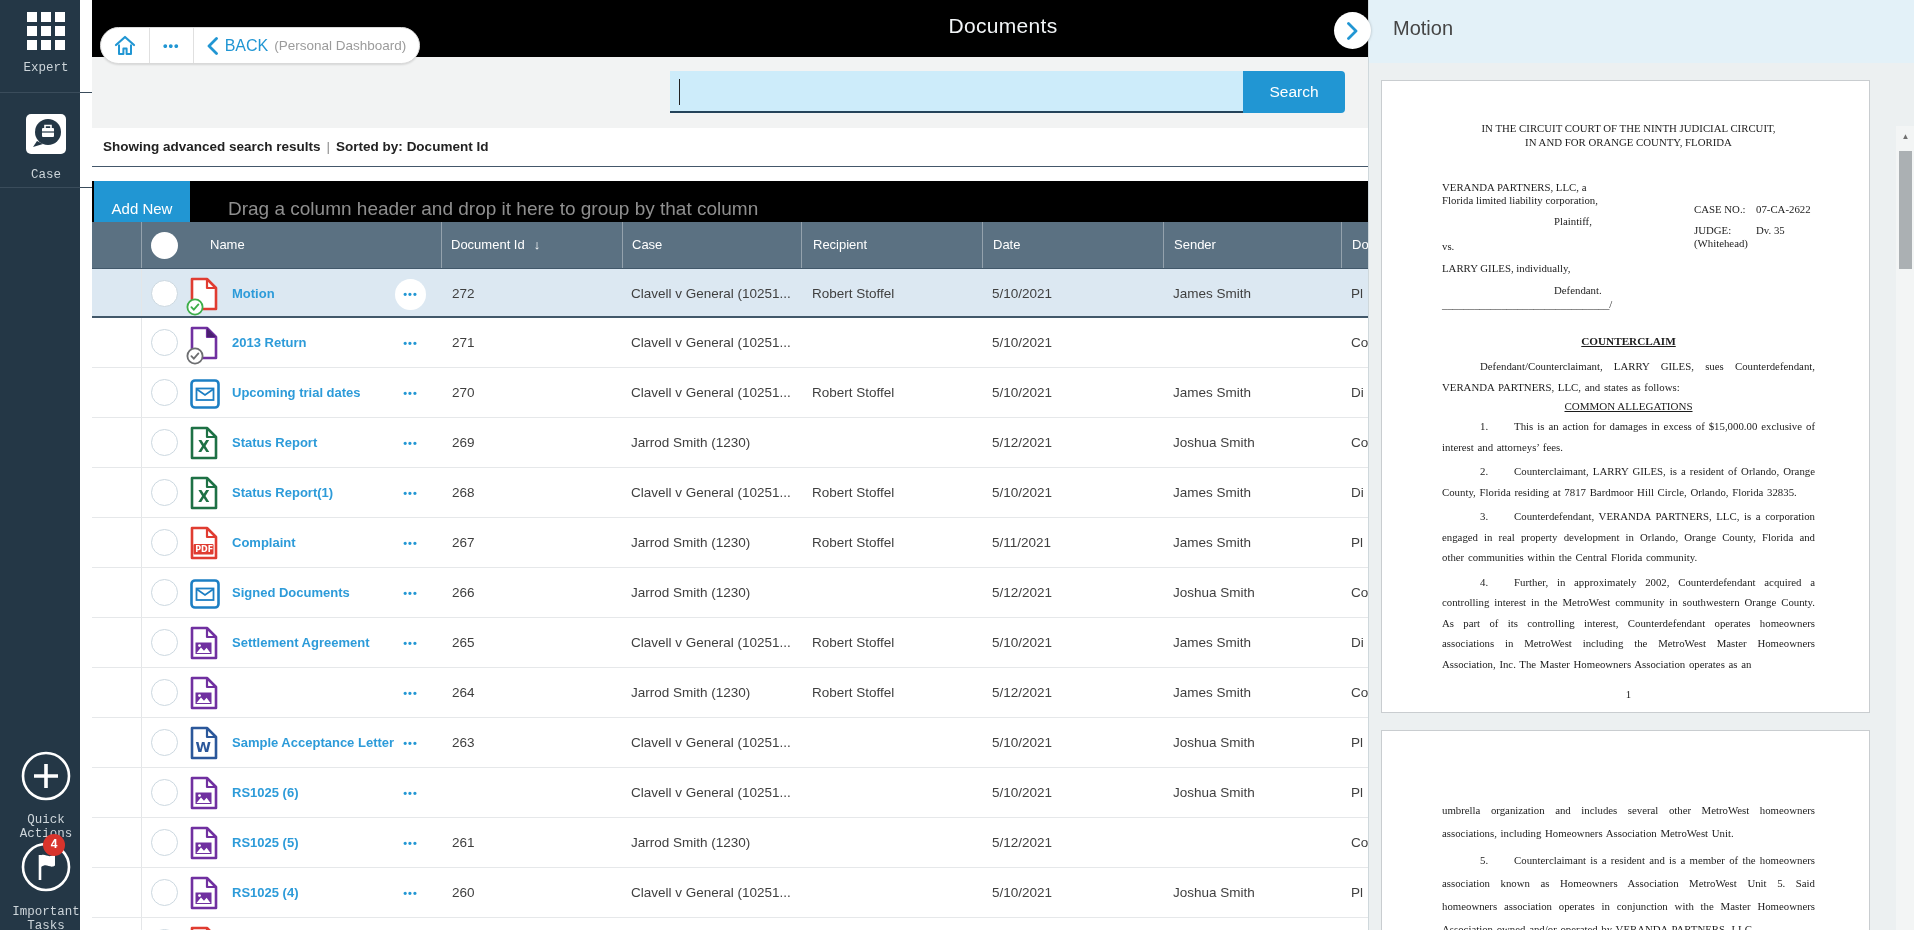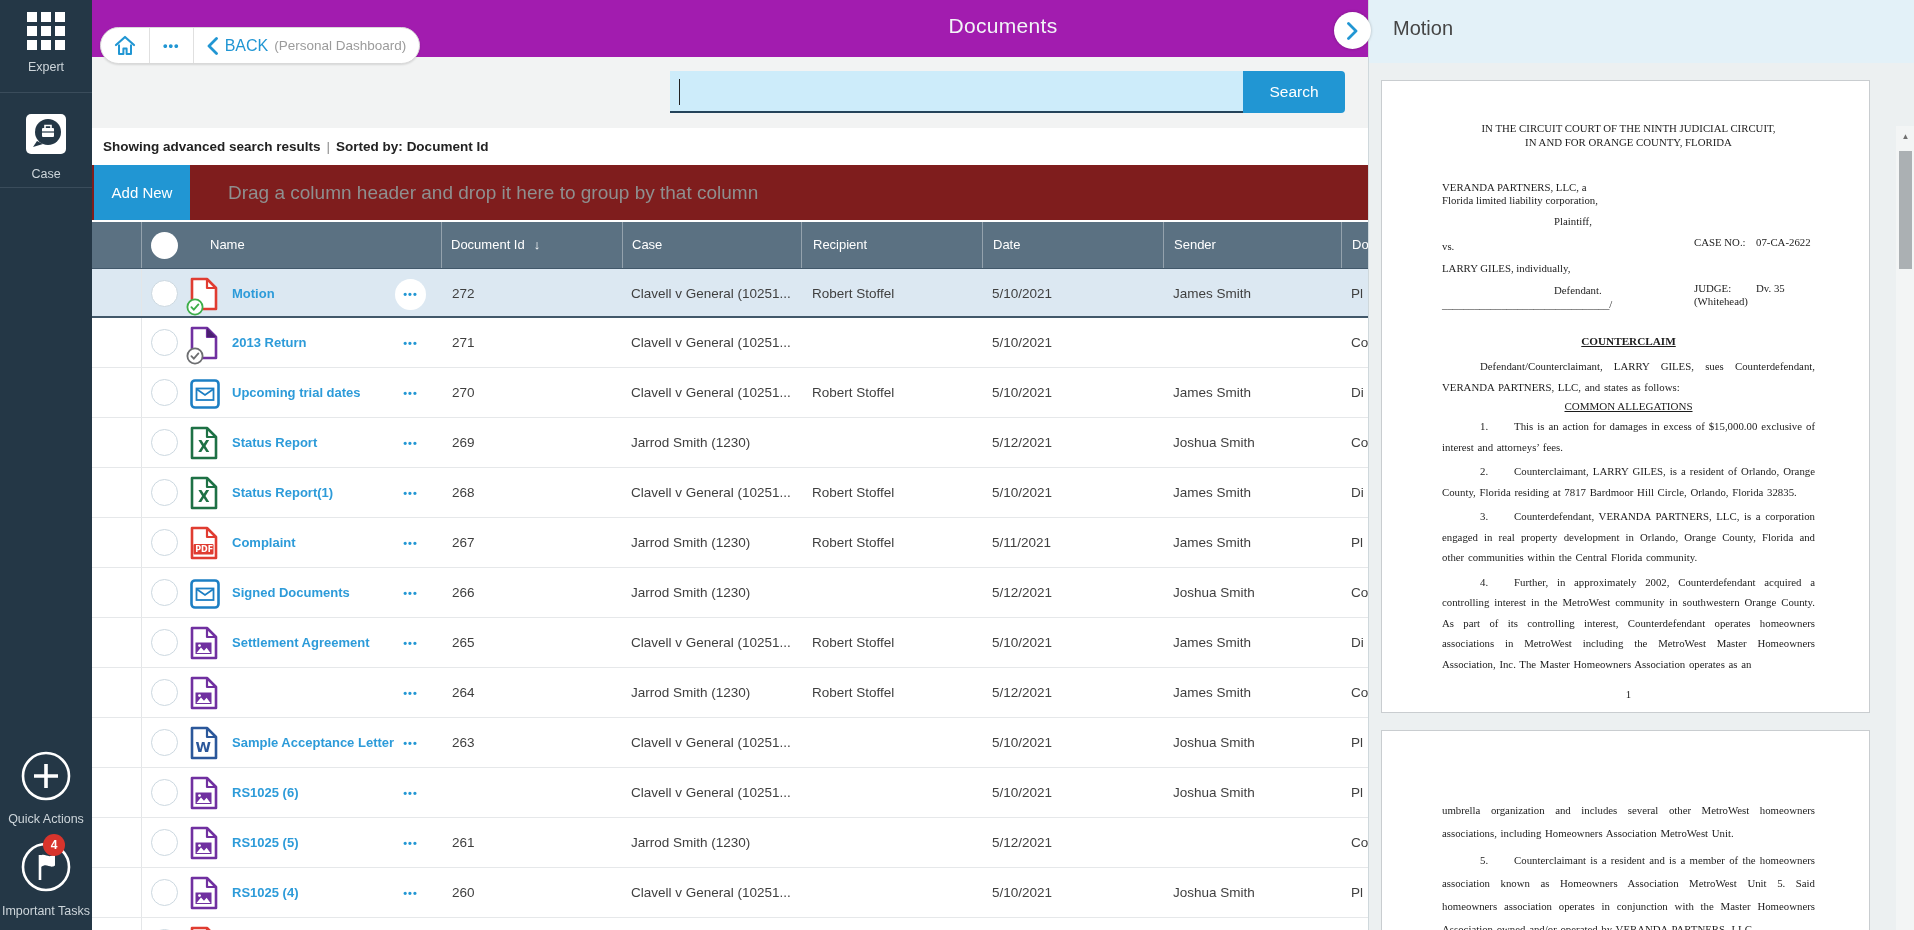--- a/index.html
+++ b/index.html
@@ -1,30 +1,30 @@
 <!DOCTYPE html>
 <html><head>
 <meta charset="utf-8">
 <style>
   * { margin:0; padding:0; box-sizing:border-box; }
   html,body { width:1914px; height:930px; overflow:hidden; background:#fff;
               font-family:"Liberation Sans", sans-serif; }
   .app { position:relative; width:1914px; height:930px; overflow:hidden; }
 
   
-  .sidebar { position:absolute; left:0; top:0; width:92px; height:930px; background:#243746; z-index:20; }
+  .sidebar { position:absolute; left:0; top:0; width:80px; height:930px; background:#243746; z-index:20;font-family:Liberation Mono, monospace; }
   .side-item { position:absolute; left:0; width:92px; text-align:center; }
   .side-label { display:block; color:#cdd5da; font-size:12.5px; margin-top:6px; }
   .side-divider { position:absolute; left:0; width:92px; height:1px; background:#3a4c5b; }
   .badge-red { position:absolute; top:-6px; right:8px; width:22px; height:22px; border-radius:50%;
                background:#d8342c; color:#fff; font-size:12px; font-weight:bold; line-height:22px; text-align:center; }
 
   
   .main { position:absolute; left:92px; top:0; width:1276px; height:930px; background:#fff; overflow:hidden; }
-  .topbar { position:absolute; left:0; top:0; width:1276px; height:57px; background:#a21caf; }
+  .topbar { position:absolute; left:0; top:0; width:1276px; height:57px; background:#000000; }
   .page-title { position:absolute; left:911px; top:14px; transform:translateX(-50%);
                 color:#f2f5f7; font-size:21px; font-weight:300; letter-spacing:0.3px; }
 
   .nav-pill { position:absolute; left:8px; top:27px; height:37px; background:#fff; border:1px solid #d9d9d9;
               border-radius:19px; display:flex; align-items:center; z-index:6; box-shadow:0 1px 2px rgba(0,0,0,0.12); }
   .pill-seg { display:flex; align-items:center; padding:0 13px; height:100%; cursor:pointer; }
   .pill-div { width:1px; height:100%; background:#e0e0e0; }
   .pill-dots { color:#2196d3; font-size:13px; letter-spacing:1px; font-weight:bold; }
   .back-label { color:#2196d3; font-size:16px; margin-left:7px; }
   .back-context { color:#9b9b9b; font-size:13.5px; margin-left:6px; }
@@ -40,21 +40,21 @@
                 font-family:"Liberation Sans", sans-serif; cursor:pointer; }
 
   
   .status-bar { position:absolute; left:0; top:128px; width:1276px; height:39px; background:#fff;
                 border-bottom:1px solid #44576a; line-height:38px; padding-left:11px; font-size:13.5px; color:#222; }
   .status-bar .seg { font-weight:600; }
   .status-bar .sep { color:#8c8c8c; font-weight:400; padding:0 6px; }
   .status-bar .val { font-weight:700; }
 
   
-  .group-bar { position:absolute; left:0; top:165px; width:1276px; height:55px; background:#7f1d1d; }
+  .group-bar { position:absolute; left:0; top:181px; width:1276px; height:55px; background:#000000; }
   .add-new { position:absolute; left:2px; top:0; width:96px; height:55px; background:#2196d3; color:#fff;
              border:none; font-size:15px; font-family:"Liberation Sans", sans-serif; cursor:pointer; }
   .group-hint { position:absolute; left:136px; top:0; line-height:55px; color:#8f8f8f; font-size:19px; }
 
   
   .thead { position:absolute; left:0; top:222px; width:1276px; height:46px; background:#5b7182; color:#fff; }
   .th { position:absolute; top:0; height:46px; line-height:46px; font-size:13px; border-left:1px solid rgba(255,255,255,0.35); }
   .th.first { border-left:none; }
   .hcheck { position:absolute; left:59px; top:10px; width:27px; height:27px; border-radius:50%; background:#fff; cursor:pointer; }
   .sort-arrow { margin-left:9px; font-size:13px; }
@@ -93,21 +93,21 @@
   .page { position:absolute; left:12px; width:489px; background:#fff; border:1px solid #c9cdd0; }
   .page1 { top:17px; height:633px; overflow:hidden; }
   .page2 { top:667px; height:600px; overflow:hidden; }
   .page-inner { padding:40px 54px 0 60px; font-family:"Liberation Serif", serif; font-size:10.8px; color:#1c1c1c; }
   .page2 .page-inner { padding-top:64px; }
   .court-block { text-align:center; line-height:14px; font-size:10.8px; }
   .caption { position:relative; margin-top:32px; line-height:13px; }
   .cap-indent { padding-left:112px; }
   .mt8 { margin-top:8px; } .mt12 { margin-top:12px; } .mt9 { margin-top:9px; } .mt1 { margin-top:1px; }
   .cap-right { position:absolute; left:252px; top:22px; line-height:13px; }
-  .cap-right .crow { margin-bottom:8px;margin-top:33px; }
+  .cap-right .crow { margin-bottom:8px; }
   .cap-right .clabel { display:inline-block; width:62px; }
   .doc-title { margin-top:24px; text-align:center; font-weight:bold; text-decoration:underline; font-size:11.2px; }
   .doc-section { margin-top:3px; text-align:center; text-decoration:underline; font-size:11px; }
   .doc-para { margin-top:4px; text-align:justify; text-indent:38px; line-height:20.5px; word-spacing:1px; }
   .doc-para.noindent { text-indent:0; }
   .page2 .doc-para { line-height:23px; }
   .pnum { margin-right:26px; }
   .page-num { margin-top:14px; text-align:center; }
 
   

